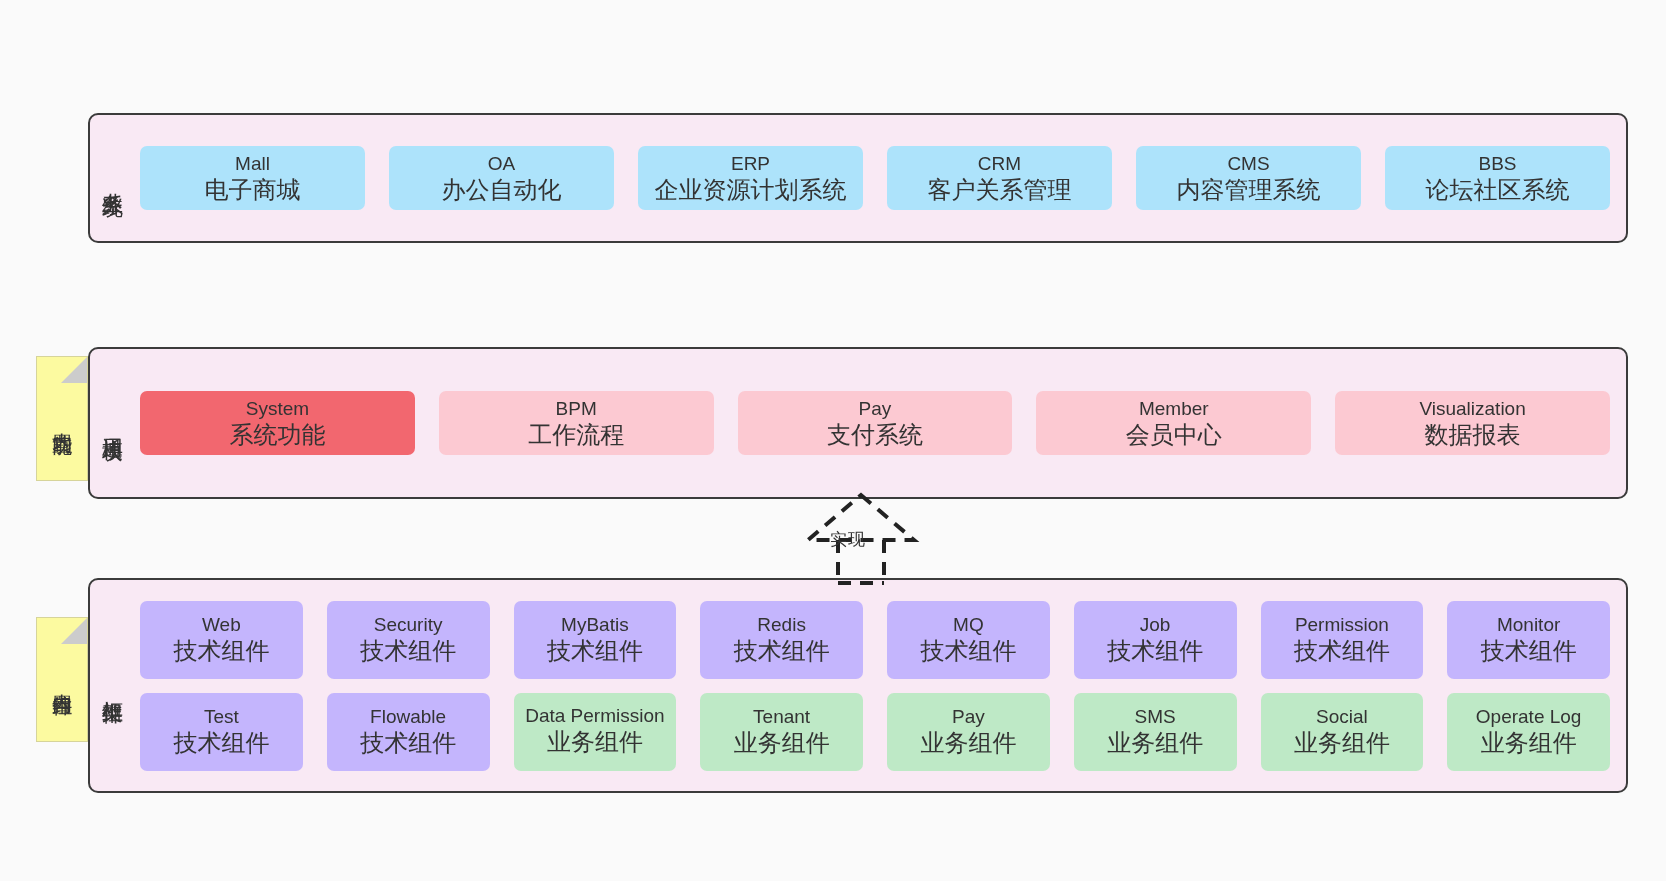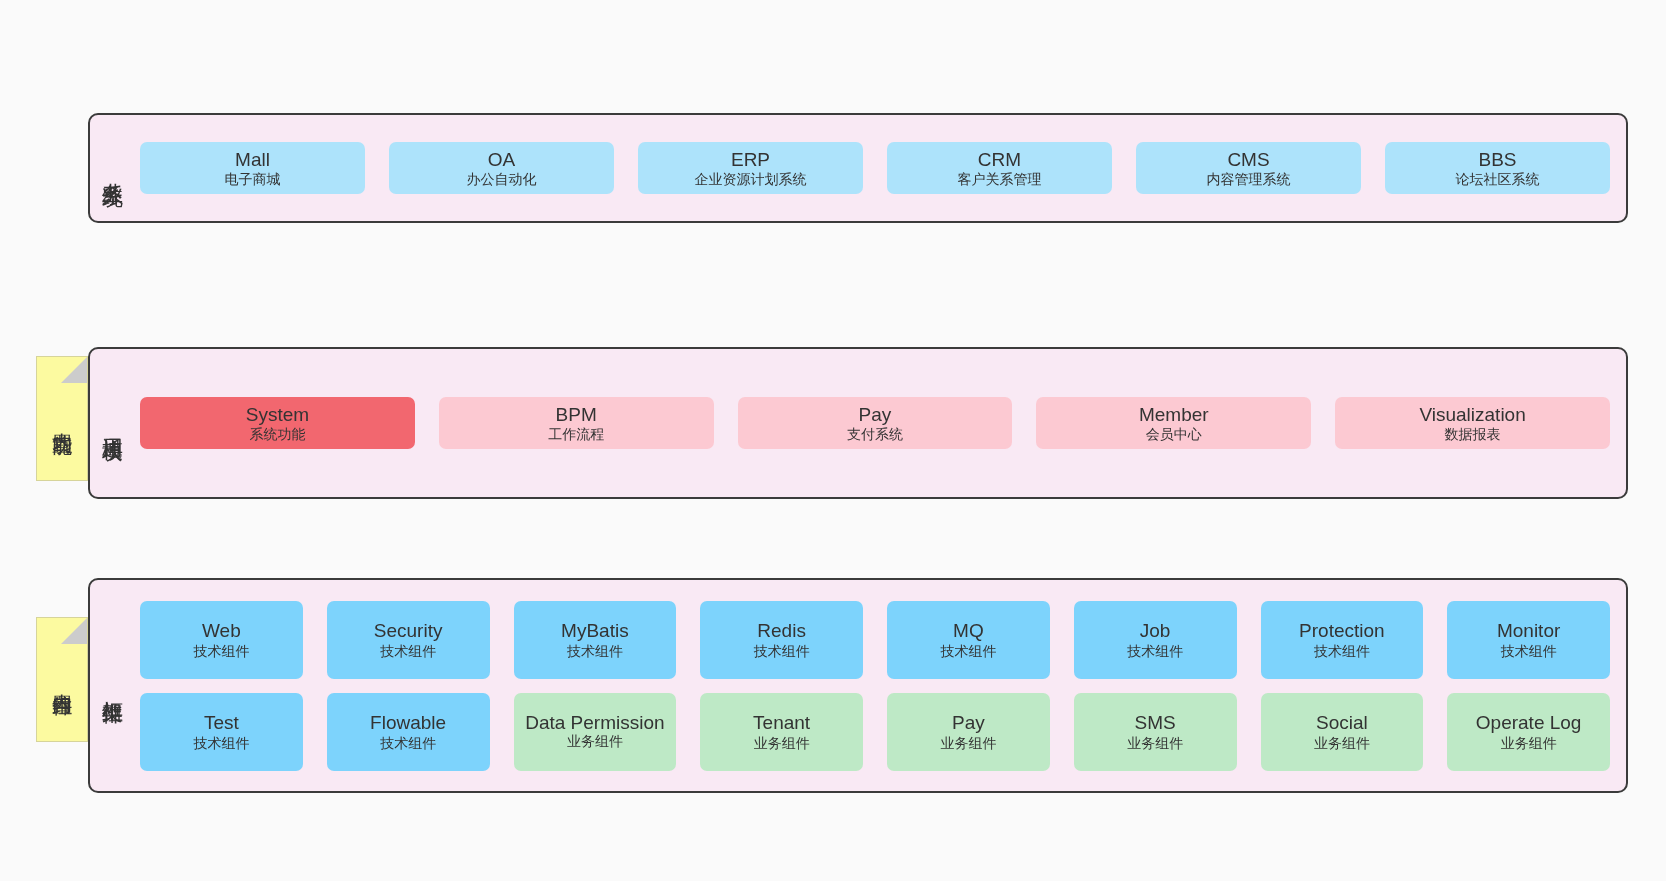--- a/index.html
+++ b/index.html
@@ -80,29 +80,29 @@
     padding: 6px 4px;
     box-sizing: border-box;
     line-height: 1.22;
   }
   .node .n-title {
     font-size: 19px;
     color: #333333;
     display: block;
   }
   .node .n-sub {
-    font-size: 14px;
+    font-size: 24px;
     color: #333333;
     display: block;
   }
 
   .blue   { background: #ade3fb; }
   .red    { background: #f2676f; }
   .pink   { background: #fcc9d2; }
-  .green  { background: #7dd3fc; }
+  .green  { background: #c4b5fd; }
   .lgreen { background: #bee9c6; }
 
   
   .note {
     position: absolute;
     box-sizing: border-box;
     background: #fcfaa0;
     border: 1px solid #d6d49a;
     display: flex;
     align-items: center;
@@ -140,21 +140,21 @@
     white-space: nowrap;
     background: transparent;
     letter-spacing: 1px;
   }
 </style>
 </head>
 <body>
 
 <div class="canvas">
 
-  <div class="layer" id="layer-business" style="left:88px; top:113px; width:1540px; height:110px;">
+  <div class="layer" id="layer-business" style="left:88px; top:113px; width:1540px; height:130px;">
     <div class="layer-title">业务系统</div>
     <div class="layer-body">
       <div class="row">
         <div class="node blue">
           <span class="n-title">Mall</span>
           <span class="n-sub">电子商城</span>
         </div>
         <div class="node blue">
           <span class="n-title">OA</span>
           <span class="n-sub">办公自动化</span>
@@ -203,20 +203,27 @@
           <span class="n-sub">会员中心</span>
         </div>
         <div class="node pink">
           <span class="n-title">Visualization</span>
           <span class="n-sub">数据报表</span>
         </div>
       </div>
     </div>
   </div>
 
+  <div class="uml-arrow" style="left:766px; top:489px; width:190px; height:96px;">
+    <svg width="190" height="96" viewBox="0 0 190 96">
+      <path d="M 95 6 L 148 51 L 42 51 Z" fill="none" stroke="#222222" stroke-width="4" stroke-dasharray="13,9" stroke-linejoin="miter"></path>
+      <path d="M 72 51 L 72 94 M 118 51 L 118 94 M 72 94 L 118 94" fill="none" stroke="#222222" stroke-width="4" stroke-dasharray="13,9"></path>
+    </svg>
+    <span class="arrow-label" style="left:64px; top:39px;">实现</span>
+  </div>
 
   <div class="note" style="left:36px; top:617px; width:52px; height:125px;">内置组件</div>
 
   <div class="layer" id="layer-framework" style="left:88px; top:578px; width:1540px; height:215px;">
     <div class="layer-title">框架组件</div>
     <div class="layer-body">
 
       <div class="row">
         <div class="node green" style="height:78px;">
           <span class="n-title">Web</span>
@@ -236,21 +243,21 @@
         </div>
         <div class="node green" style="height:78px;">
           <span class="n-title">MQ</span>
           <span class="n-sub">技术组件</span>
         </div>
         <div class="node green" style="height:78px;">
           <span class="n-title">Job</span>
           <span class="n-sub">技术组件</span>
         </div>
         <div class="node green" style="height:78px;">
-          <span class="n-title">Protection</span>
+          <span class="n-title">Permission</span>
           <span class="n-sub">技术组件</span>
         </div>
         <div class="node green" style="height:78px;">
           <span class="n-title">Monitor</span>
           <span class="n-sub">技术组件</span>
         </div>
       </div>
 
       <div class="row">
         <div class="node green" style="height:78px;">

